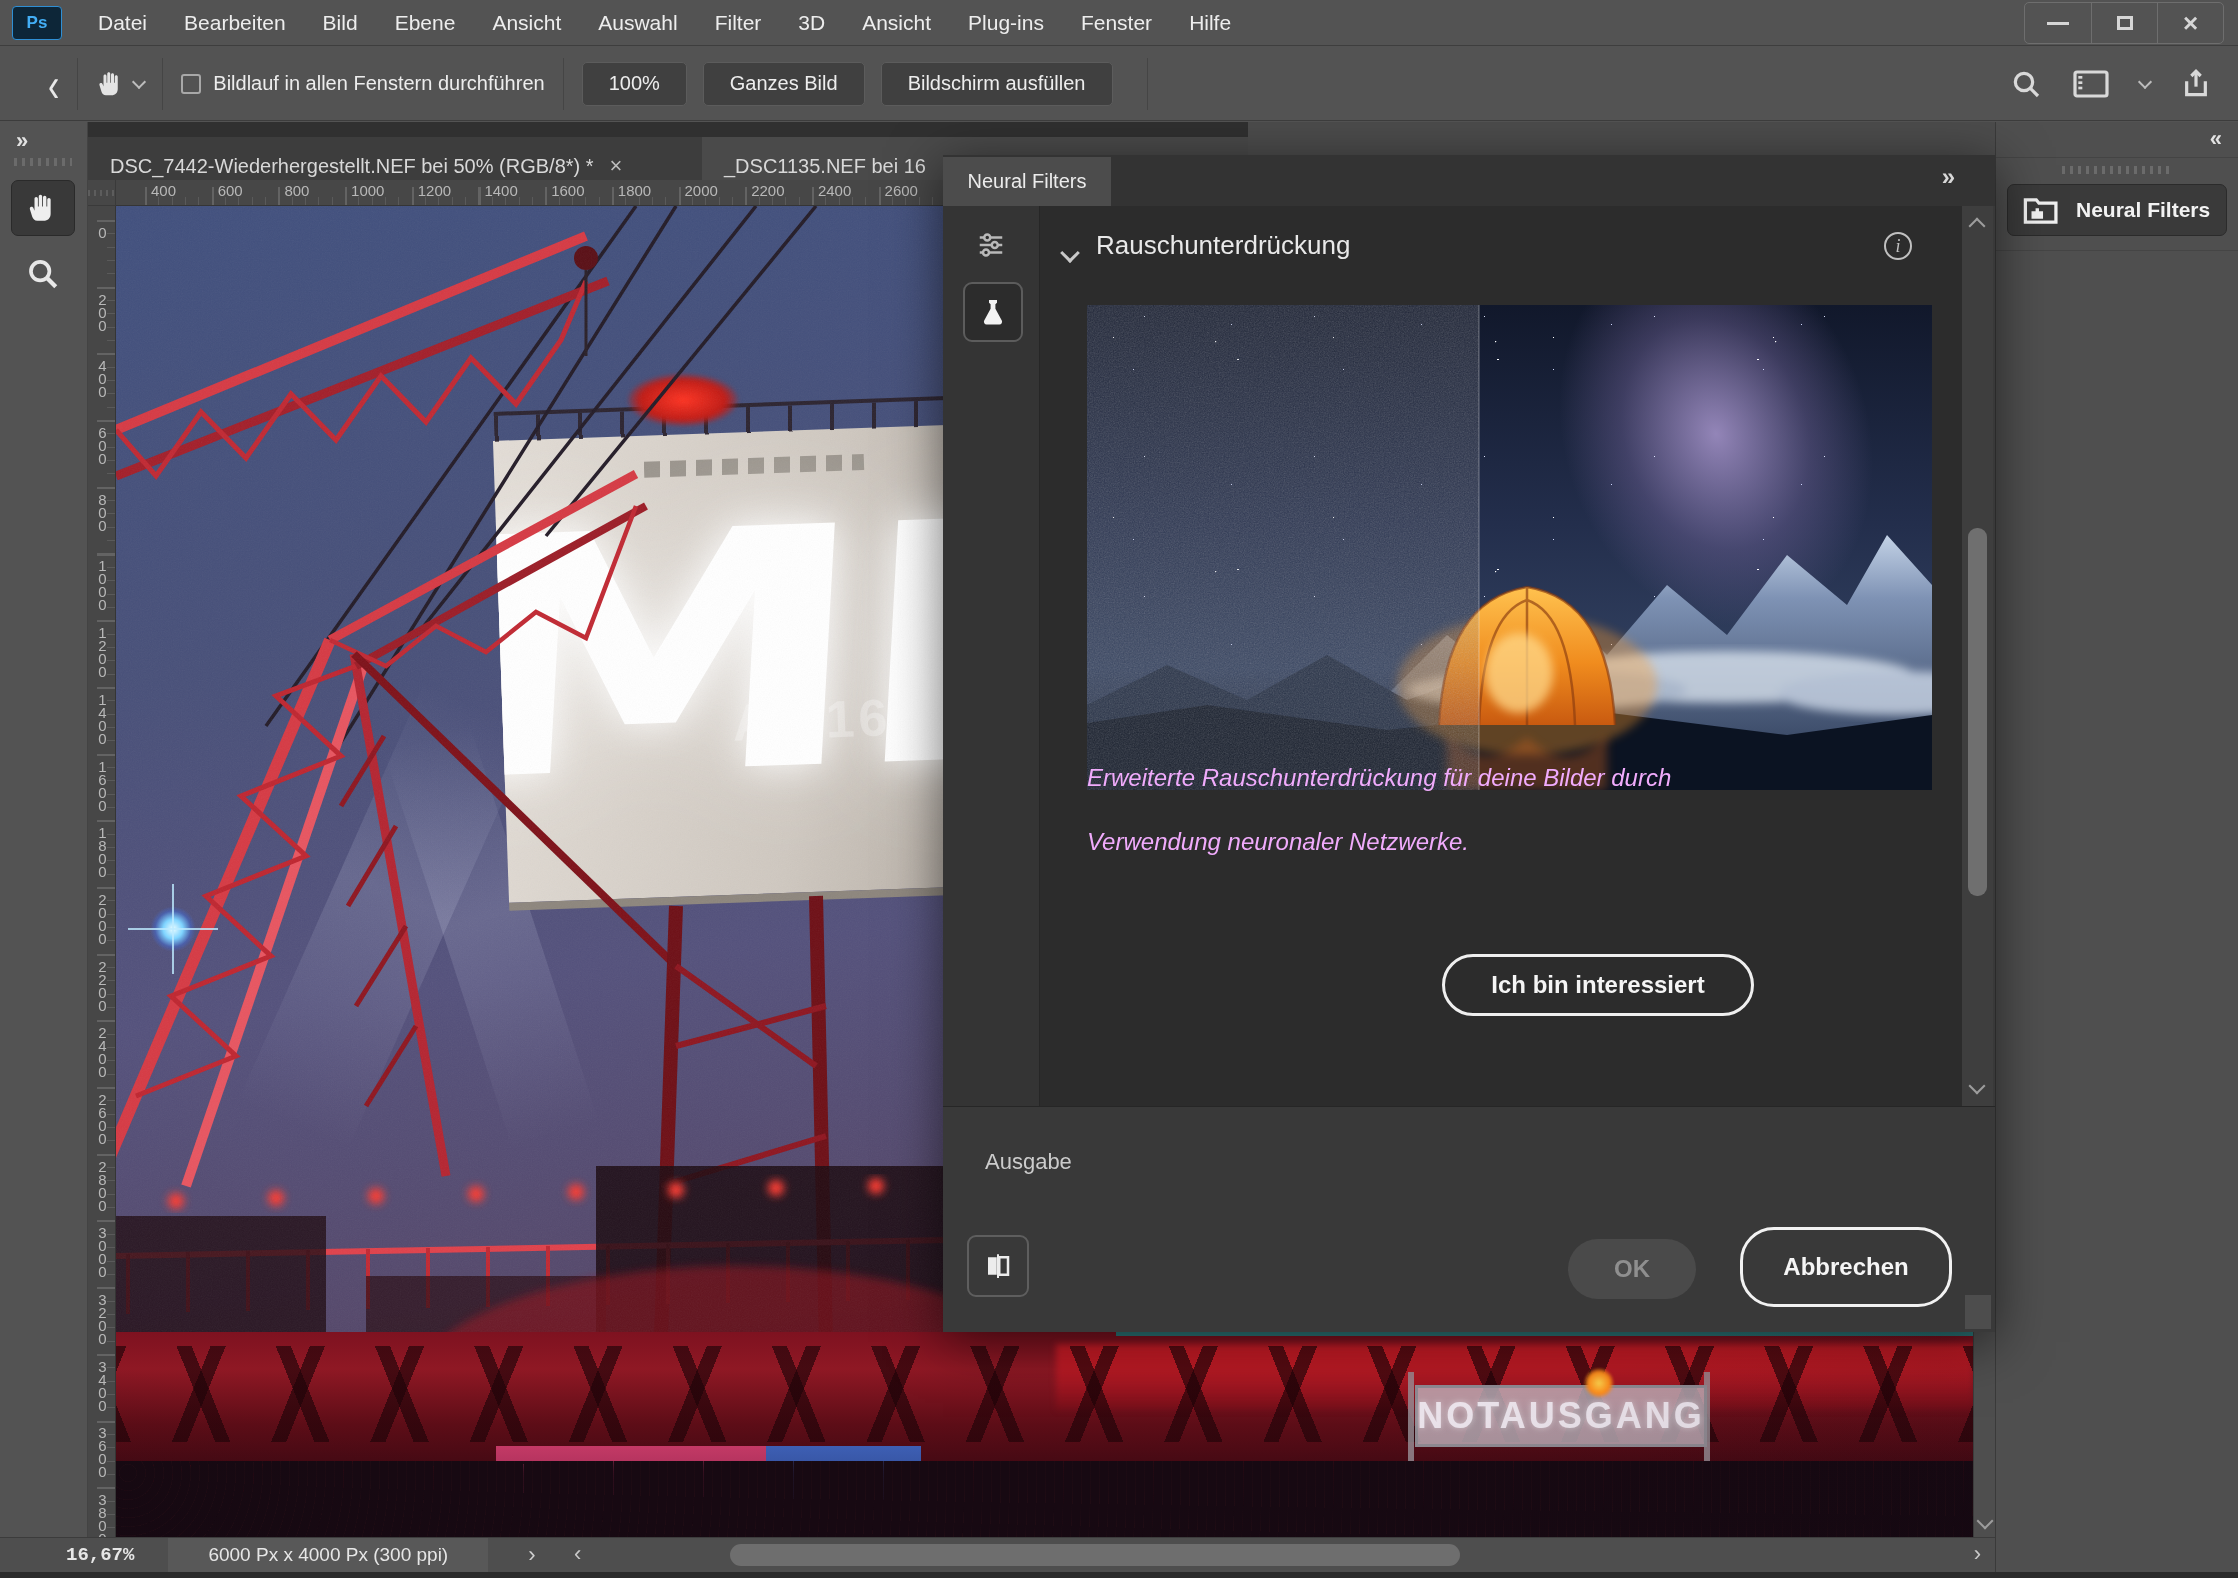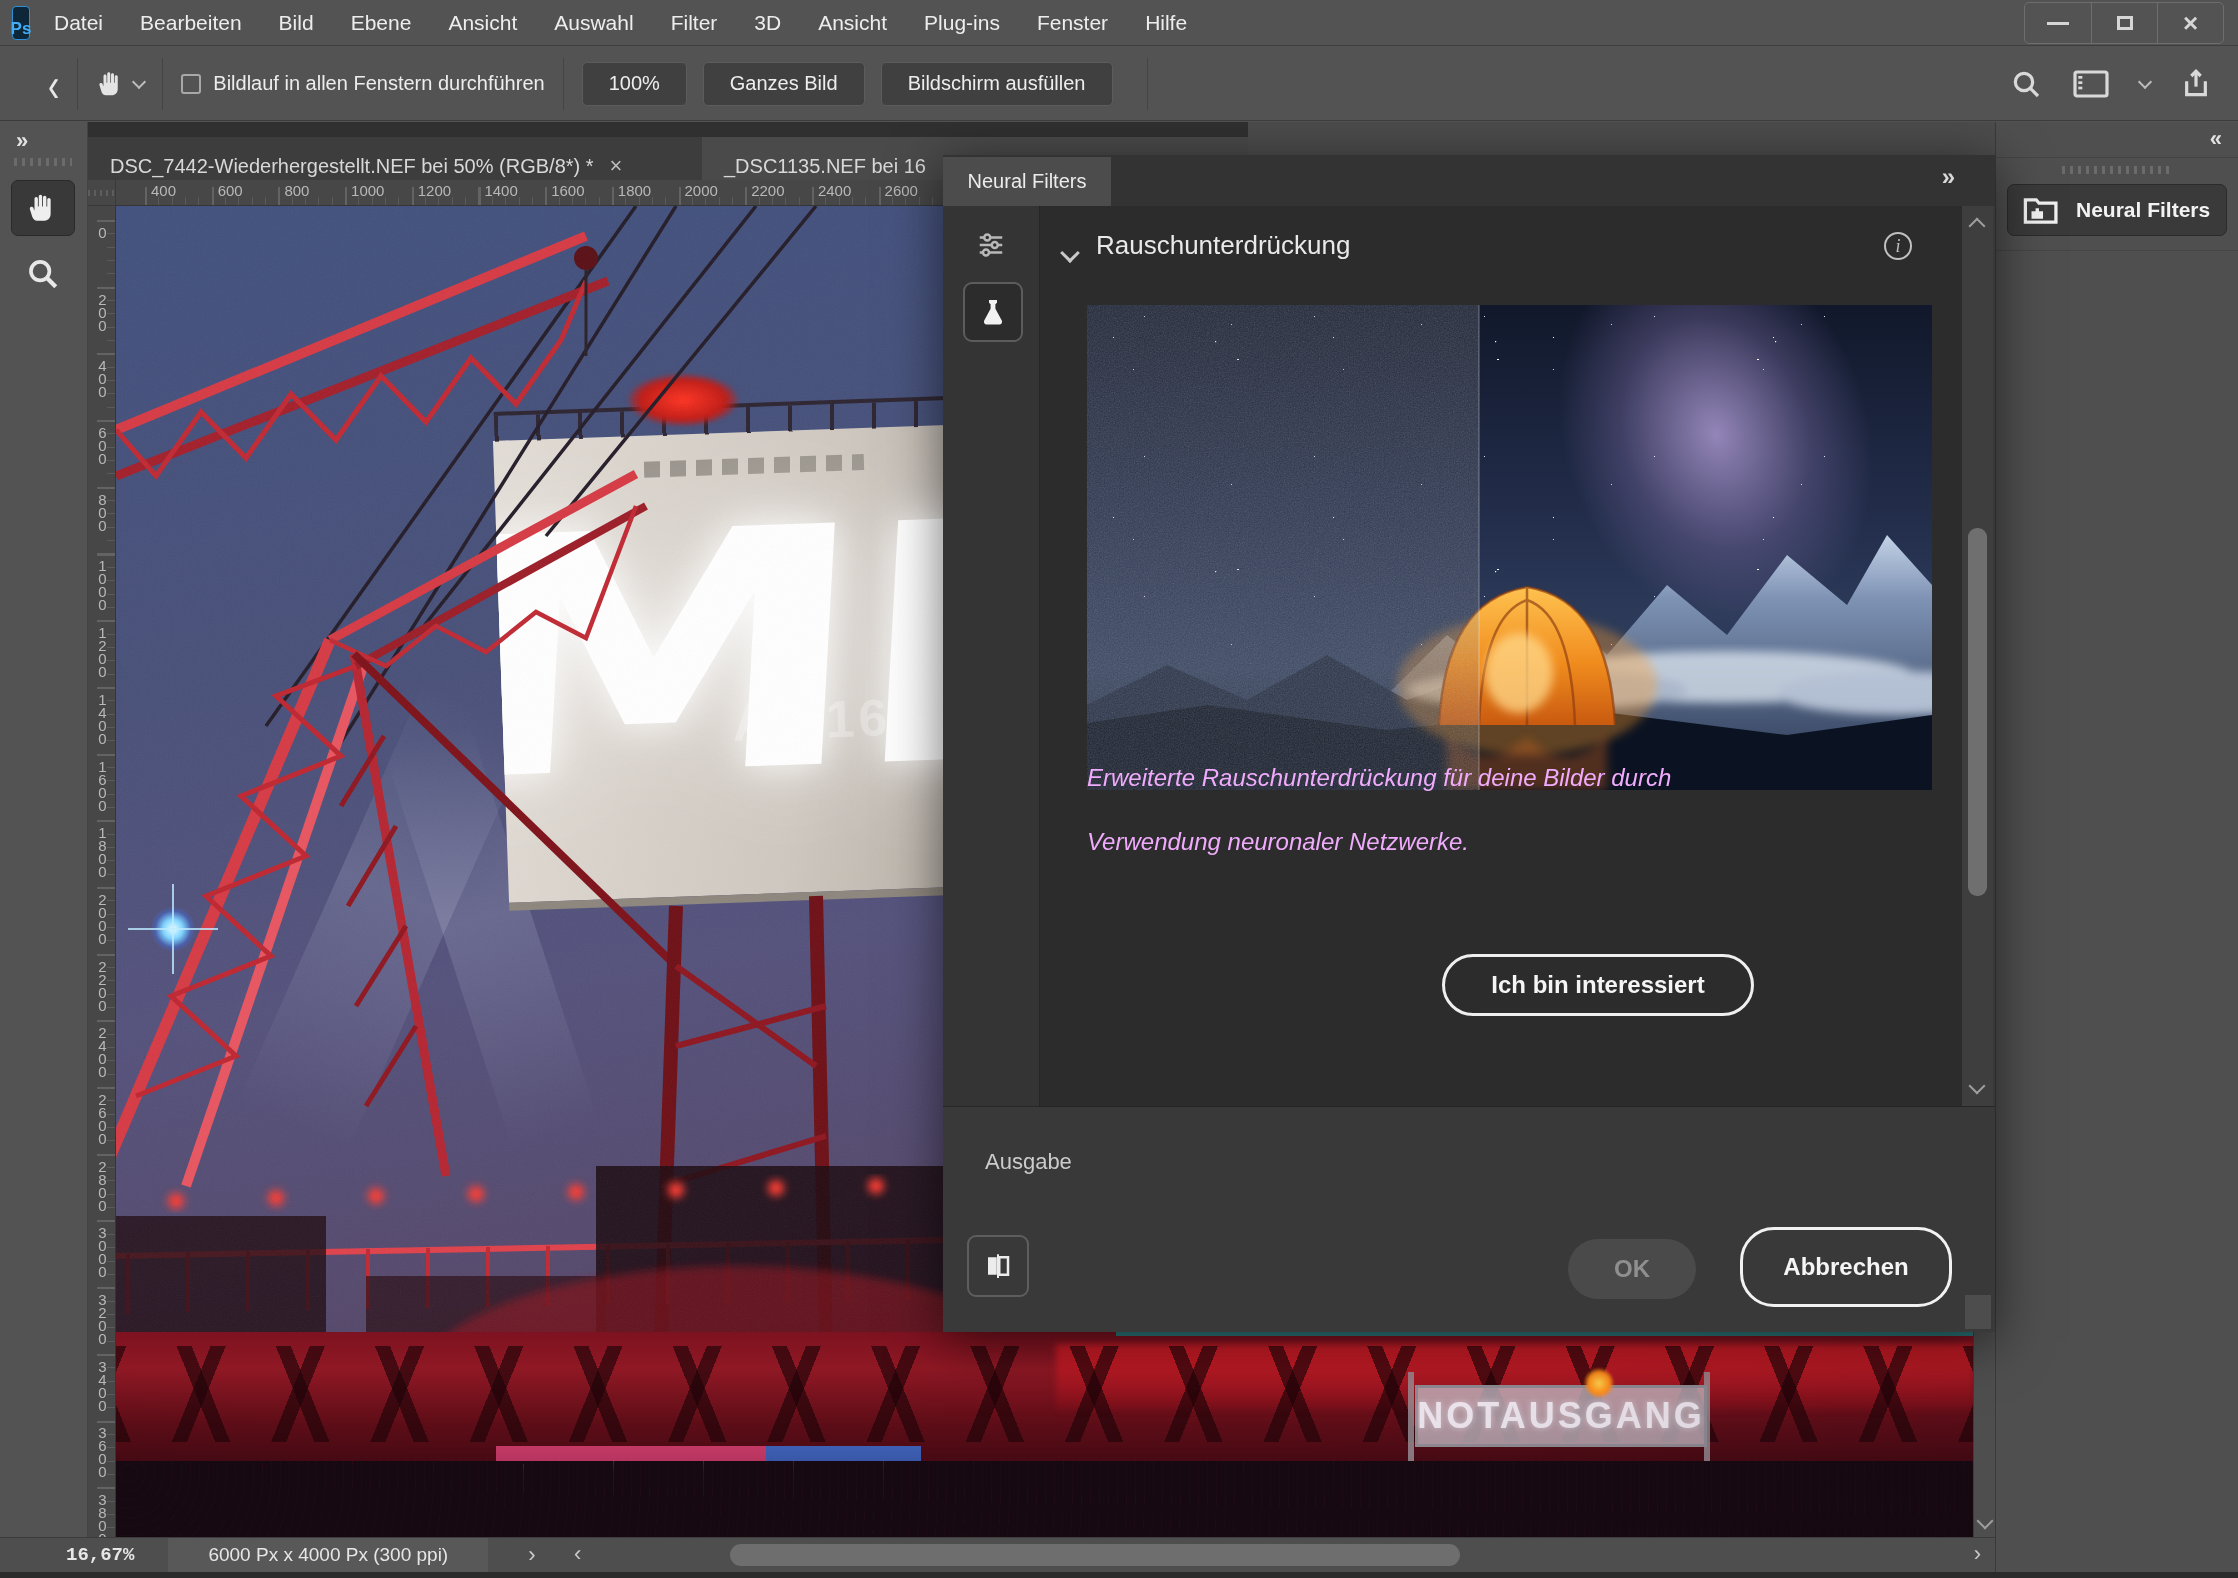--- a/index.html
+++ b/index.html
@@ -3,24 +3,24 @@
 <meta charset="utf-8">
 <style>
   * { margin:0; padding:0; box-sizing:border-box; }
   html,body { width:2238px; height:1578px; overflow:hidden; background:#535353;
     font-family:"Liberation Sans","DejaVu Sans",sans-serif; }
   .app { position:relative; width:2238px; height:1578px; background:#535353; }
 
   
   .menubar { position:absolute; left:0; top:0; width:2238px; height:46px;
     background:#535353; border-bottom:1px solid #3e3e3e; display:flex; align-items:center; z-index:60; }
-  .ps-logo { width:18px; height:34px; margin-left:12px; background:#0d2638; border:1px solid #2f8fd4;
+  .ps-logo { width:50px; height:34px; margin-left:12px; background:#0d2638; border:1px solid #2f8fd4;
     border-radius:4px; color:#43aef5; font-weight:bold; font-size:17px; display:flex;
-    align-items:flex-end; justify-content:center; }
-  .menus { display:flex; gap:37px; margin-left:24px; }
+    align-items:center; justify-content:center; }
+  .menus { display:flex; gap:37px; margin-left:36px; }
   .menu-item { color:#ededed; font-size:21px; cursor:default; }
   .wincontrols { position:absolute; right:14px; top:2px; display:flex; height:42px;
     border:1px solid #6e6e6e; border-radius:5px; overflow:hidden; }
   .wincontrols button { width:66px; background:transparent; border:none; border-left:1px solid #6e6e6e;
     color:#d6d6d6; font-size:20px; display:flex; align-items:center; justify-content:center; }
   .wincontrols button:first-child { border-left:none; }
   .min-glyph { width:22px; height:3px; background:#d6d6d6; display:block; }
   .max-glyph { width:16px; height:14px; border:3px solid #d6d6d6; display:block; }
   .x-glyph { font-size:26px; line-height:1; font-weight:bold; }
 

